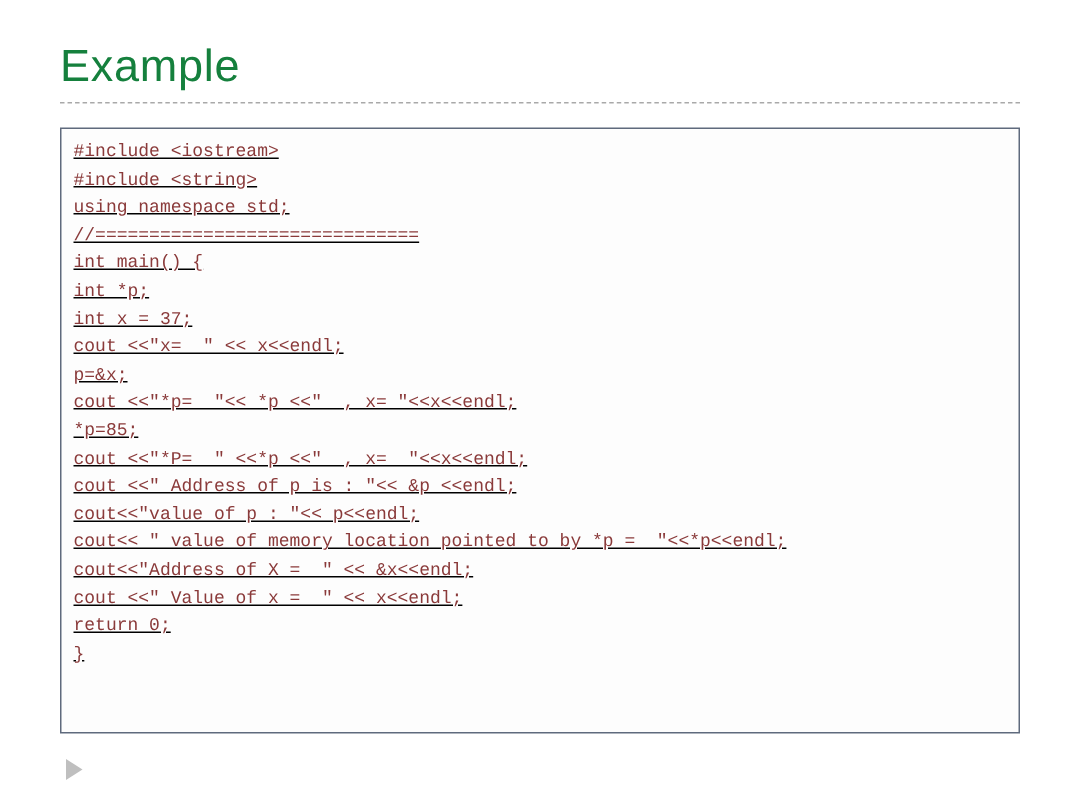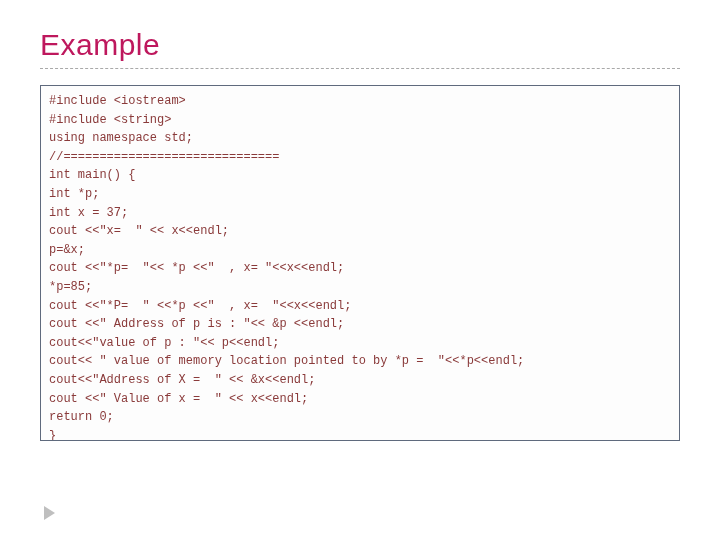--- a/index.html
+++ b/index.html
@@ -13,38 +13,39 @@
   }
   .slide {
     position: relative;
     width: 720px;
     height: 540px;
     box-sizing: border-box;
     padding: 28px 40px 0 40px;
   }
   .title {
     font-size: 30px;
-    color: #be185d;
+    color: #15803d;
     font-weight: 400;
     margin: 0 0 6px 0;
     letter-spacing: 0.5px;
   }
   .title-rule {
     border: none;
     border-top: 1.5px dashed #a9a9a9;
     margin: 4px 0 16px 0;
   }
   .codebox {
     border: 1px solid #5f6a7d;
     background: #fdfdfd;
     padding: 6px 8px 20px 8px;
     box-sizing: border-box;
     width: 100%;
-    height: 356px;
+    height: 404px;
     overflow: hidden;
+    text-decoration: underline;
   }
   .code {
     font-family: "Courier New", Courier, monospace;
     font-size: 12px;
     line-height: 1.55;
     color: #8a3a3a;
     white-space: pre;
     margin: 0;
   }
   .deco {

